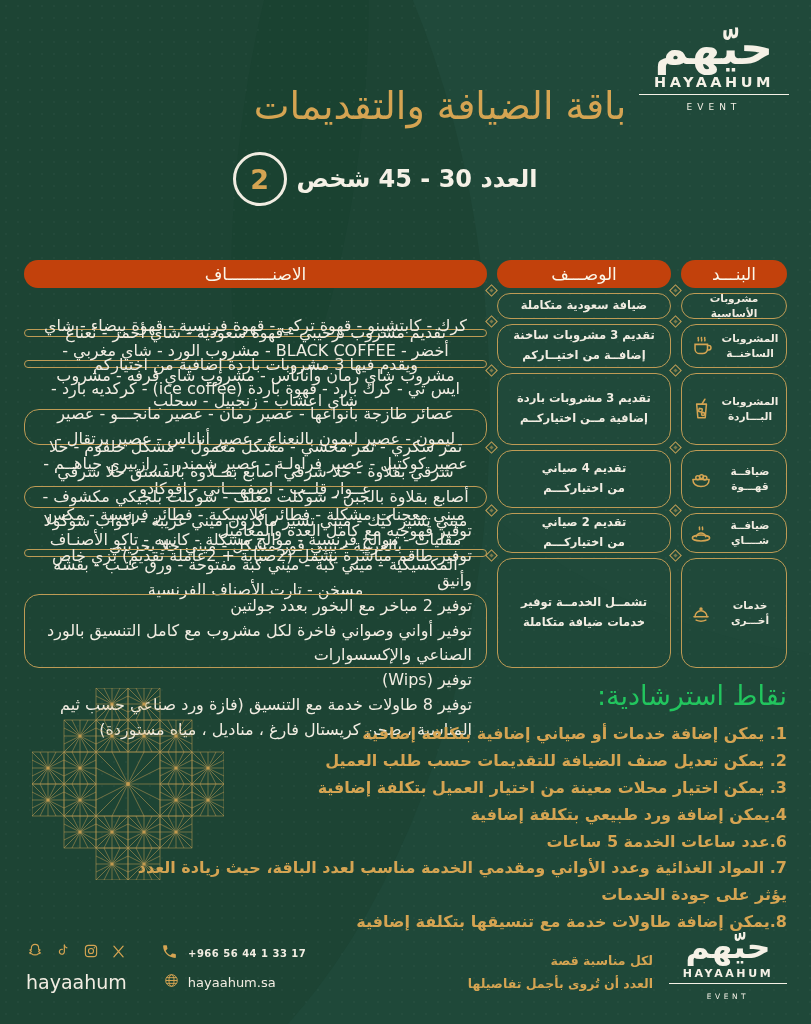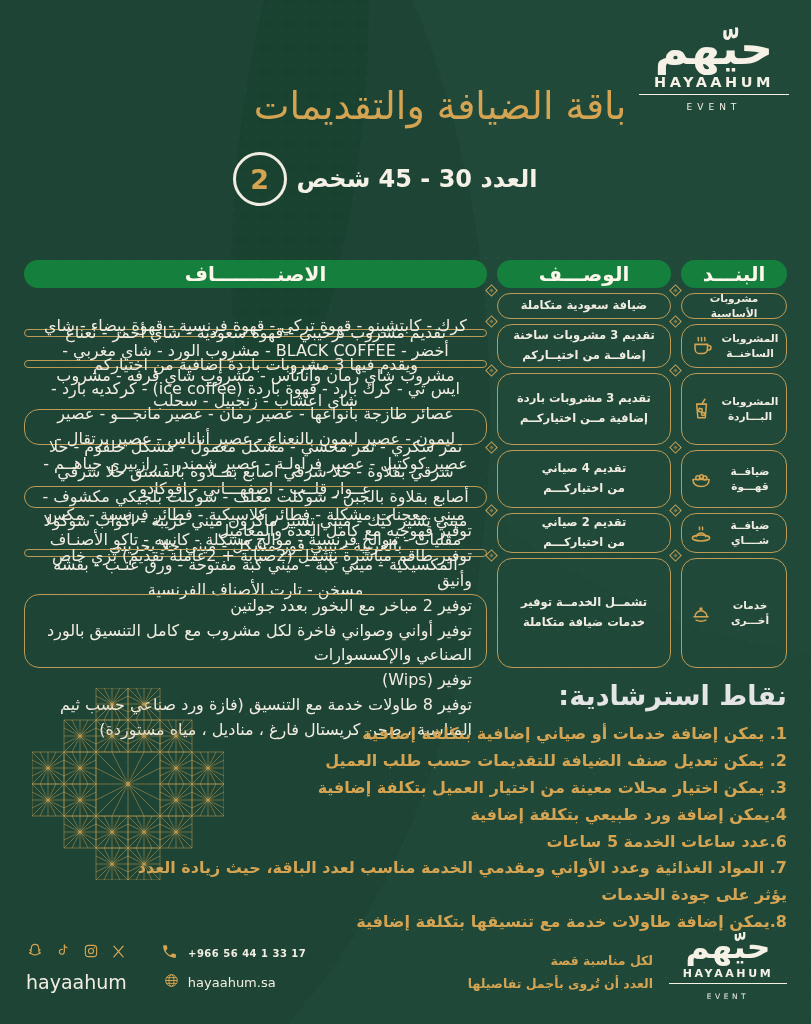--- a/index.html
+++ b/index.html
@@ -39,35 +39,35 @@
   .count-badge{width:48px;height:48px;border:3px solid #F2EDE2;border-radius:50%;
     color:#D5A452;font-size:27px;font-weight:bold;display:flex;align-items:center;justify-content:center;}
   .count-text{color:#F5F1E6;font-size:24px;font-weight:bold;}
 
   
   .table-wrap{position:absolute;top:260px;left:24px;right:24px;}
   .grid{display:grid;direction:rtl;
     grid-template-columns:106px 174px 1fr;
     grid-template-rows:28px 26px 44px 72px 58px 40px 110px;
     column-gap:10px;row-gap:5px;}
-  .pill{background:#15803d;border-radius:14px;color:#FBF7EA;font-weight:bold;font-size:20px;
+  .pill{background:#c2410c;border-radius:14px;color:#FBF7EA;font-weight:normal;font-size:17px;
     display:flex;align-items:center;justify-content:center;}
   .cell{border:1.2px solid #BE9B55;border-radius:15px;color:#F2EDE2;
     display:flex;align-items:center;justify-content:center;padding:3px 10px;box-sizing:border-box;}
   .cell.cat{font-size:10.5px;font-weight:bold;gap:6px;padding:3px 6px;text-align:center;line-height:1.45;}
   .cell.desc{font-size:11.5px;font-weight:bold;text-align:center;line-height:1.7;white-space:pre-line;}
   .cell.items{font-size:16px;line-height:1.55;text-align:center;white-space:pre-line;padding:3px 14px;margin-top:36px;}
   .cell.items.align-r{text-align:right;}
   .cat-icon{flex:0 0 auto;display:flex;}
   .orn{position:absolute;width:7px;height:7px;border:1px solid #C7A157;transform:rotate(45deg);}
   .orn::before{content:"";position:absolute;inset:2px;background:#C7A157;opacity:.55;}
 
   
   .guidance{position:absolute;top:680px;right:24px;width:650px;direction:rtl;text-align:right;}
-  .guidance h2{margin:0 0 10px 0;color:#e5e5e5;font-size:27px;font-weight:bold;}
+  .guidance h2{margin:0 0 10px 0;color:#22c55e;font-size:27px;font-weight:normal;}
   .guidance ul{list-style:none;margin:0;padding:0;}
   .guidance li{color:#D5A452;font-size:16px;font-weight:bold;line-height:1.68;}
 
   
   .pattern{position:absolute;left:32px;top:688px;}
 
   
   .f-left{position:absolute;left:26px;top:942px;direction:ltr;color:#F2EDE2;}
   .f-line1{display:flex;align-items:center;gap:10px;}
   .f-line2{display:flex;align-items:center;gap:8px;margin-top:7px;}

